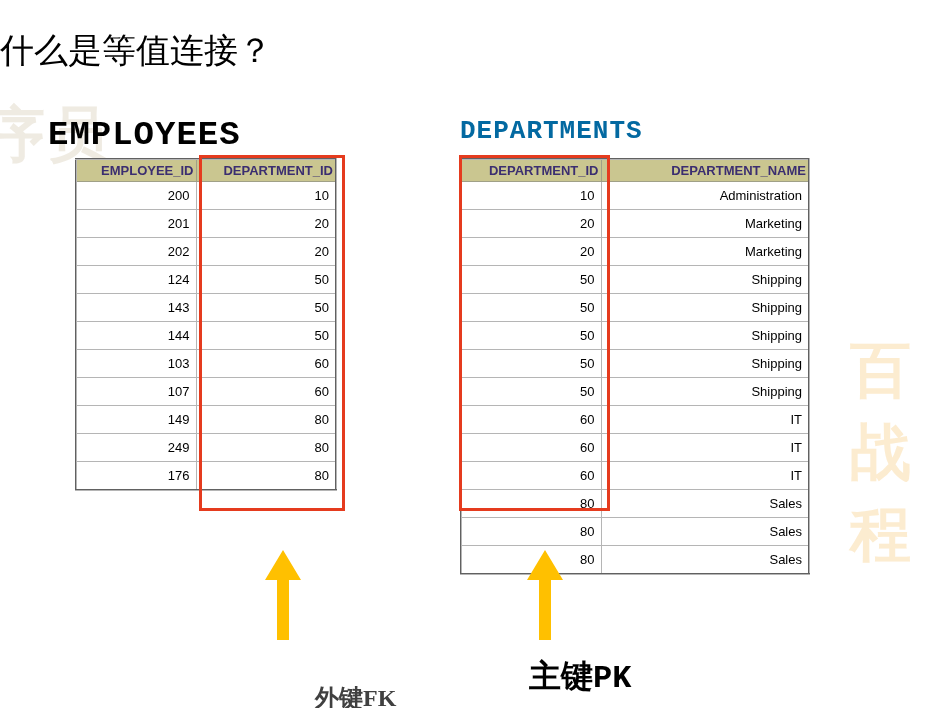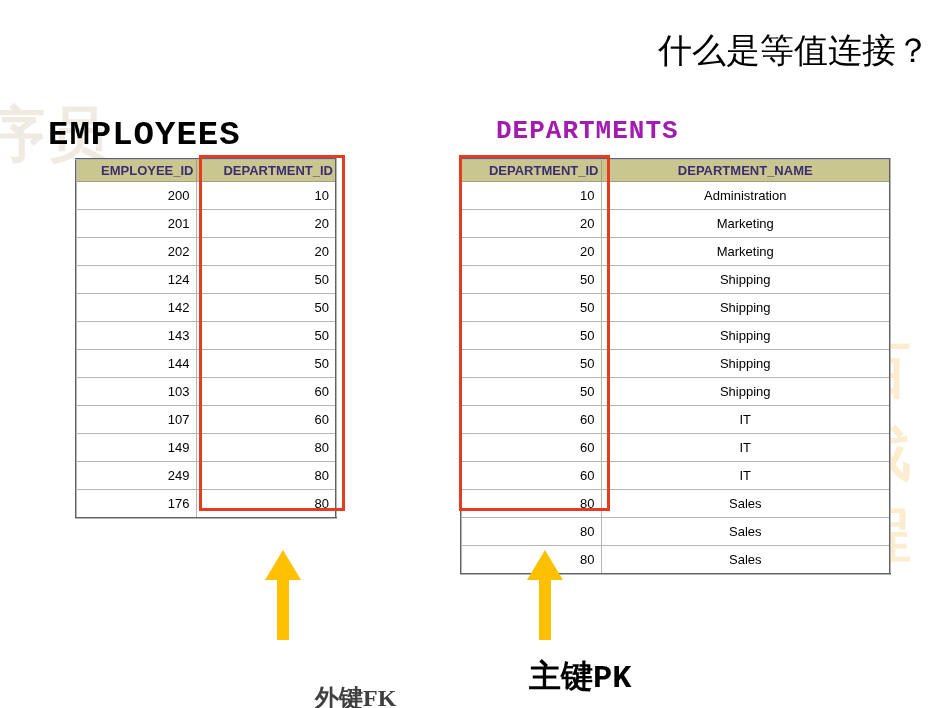--- a/index.html
+++ b/index.html
@@ -29,21 +29,21 @@
       font-weight: bold;
       color: rgba(250, 220, 170, 0.55);
       z-index: 0;
       letter-spacing: 3px;
     }
     .title {
       position: absolute;
       top: 28px;
       left: 0;
       right: 0;
-      text-align: right;
+      text-align: left;
       font-size: 34px;
       font-weight: normal;
       color: #000000;
       font-family: "Microsoft YaHei", sans-serif;
       z-index: 1;
     }
     .title-emp {
       position: absolute;
       top: 116px;
       left: 48px;
@@ -55,23 +55,22 @@
       z-index: 2;
     }
     .title-dep {
       position: absolute;
       top: 116px;
       left: 460px;
       font-family: "Courier New", monospace;
       font-size: 26px;
       font-weight: bold;
       letter-spacing: 1px;
-      color: #a21caf;
+      color: #0369a1;
       z-index: 2;
-      margin-left: 36px;
     }
     .emp-table-wrap {
       position: absolute;
       top: 158px;
       left: 75px;
       z-index: 2;
     }
     .dep-table-wrap {
       position: absolute;
       top: 158px;
@@ -95,21 +94,21 @@
     td {
       border: 1px solid #b5b5b5;
       background: #ffffff;
       font-size: 13px;
       padding: 6px 6px;
       height: 22px;
     }
     .emp-col1 { width: 120px; text-align: right; }
     .emp-col2 { width: 140px; text-align: right; }
     .dep-col1 { width: 140px; text-align: right; }
-    .dep-col2 { width: 289px; text-align: center; }
+    .dep-col2 { width: 208px; text-align: right; }
     .redbox-emp {
       position: absolute;
       top: 155px;
       left: 199px;
       width: 146px;
       height: 356px;
       border: 3px solid #e53b1e;
       z-index: 3;
       pointer-events: none;
     }
@@ -184,24 +183,20 @@
         <tr>
           <td class="emp-col1">201</td>
           <td class="emp-col2">20</td>
         </tr>
         <tr>
           <td class="emp-col1">202</td>
           <td class="emp-col2">20</td>
         </tr>
         <tr>
           <td class="emp-col1">124</td>
-          <td class="emp-col2">50</td>
-        </tr>
-        <tr>
-          <td class="emp-col1">142</td>
           <td class="emp-col2">50</td>
         </tr>
         <tr>
           <td class="emp-col1">143</td>
           <td class="emp-col2">50</td>
         </tr>
         <tr>
           <td class="emp-col1">144</td>
           <td class="emp-col2">50</td>
         </tr>

